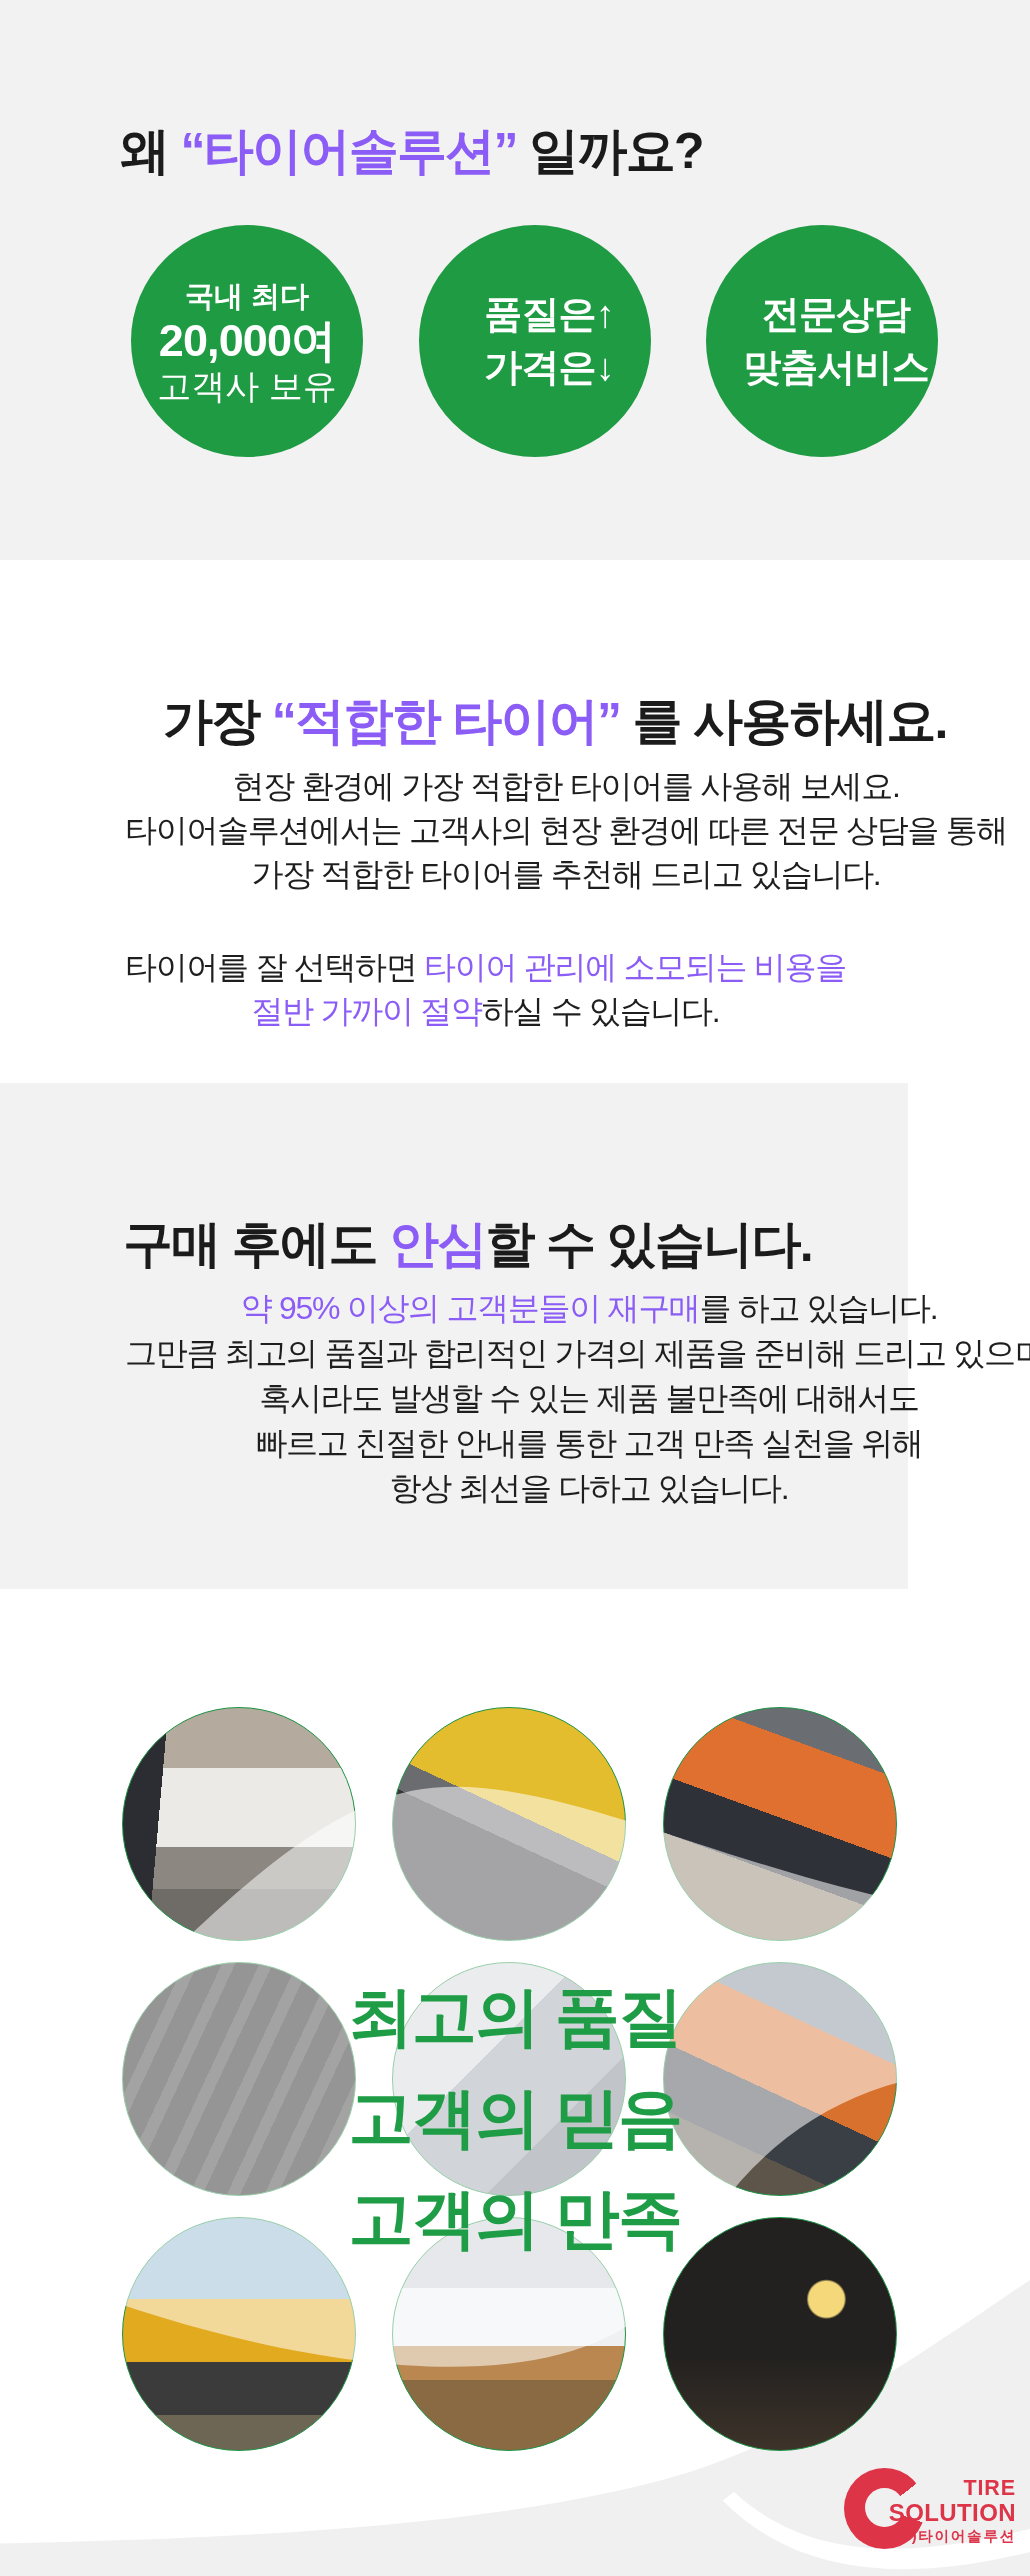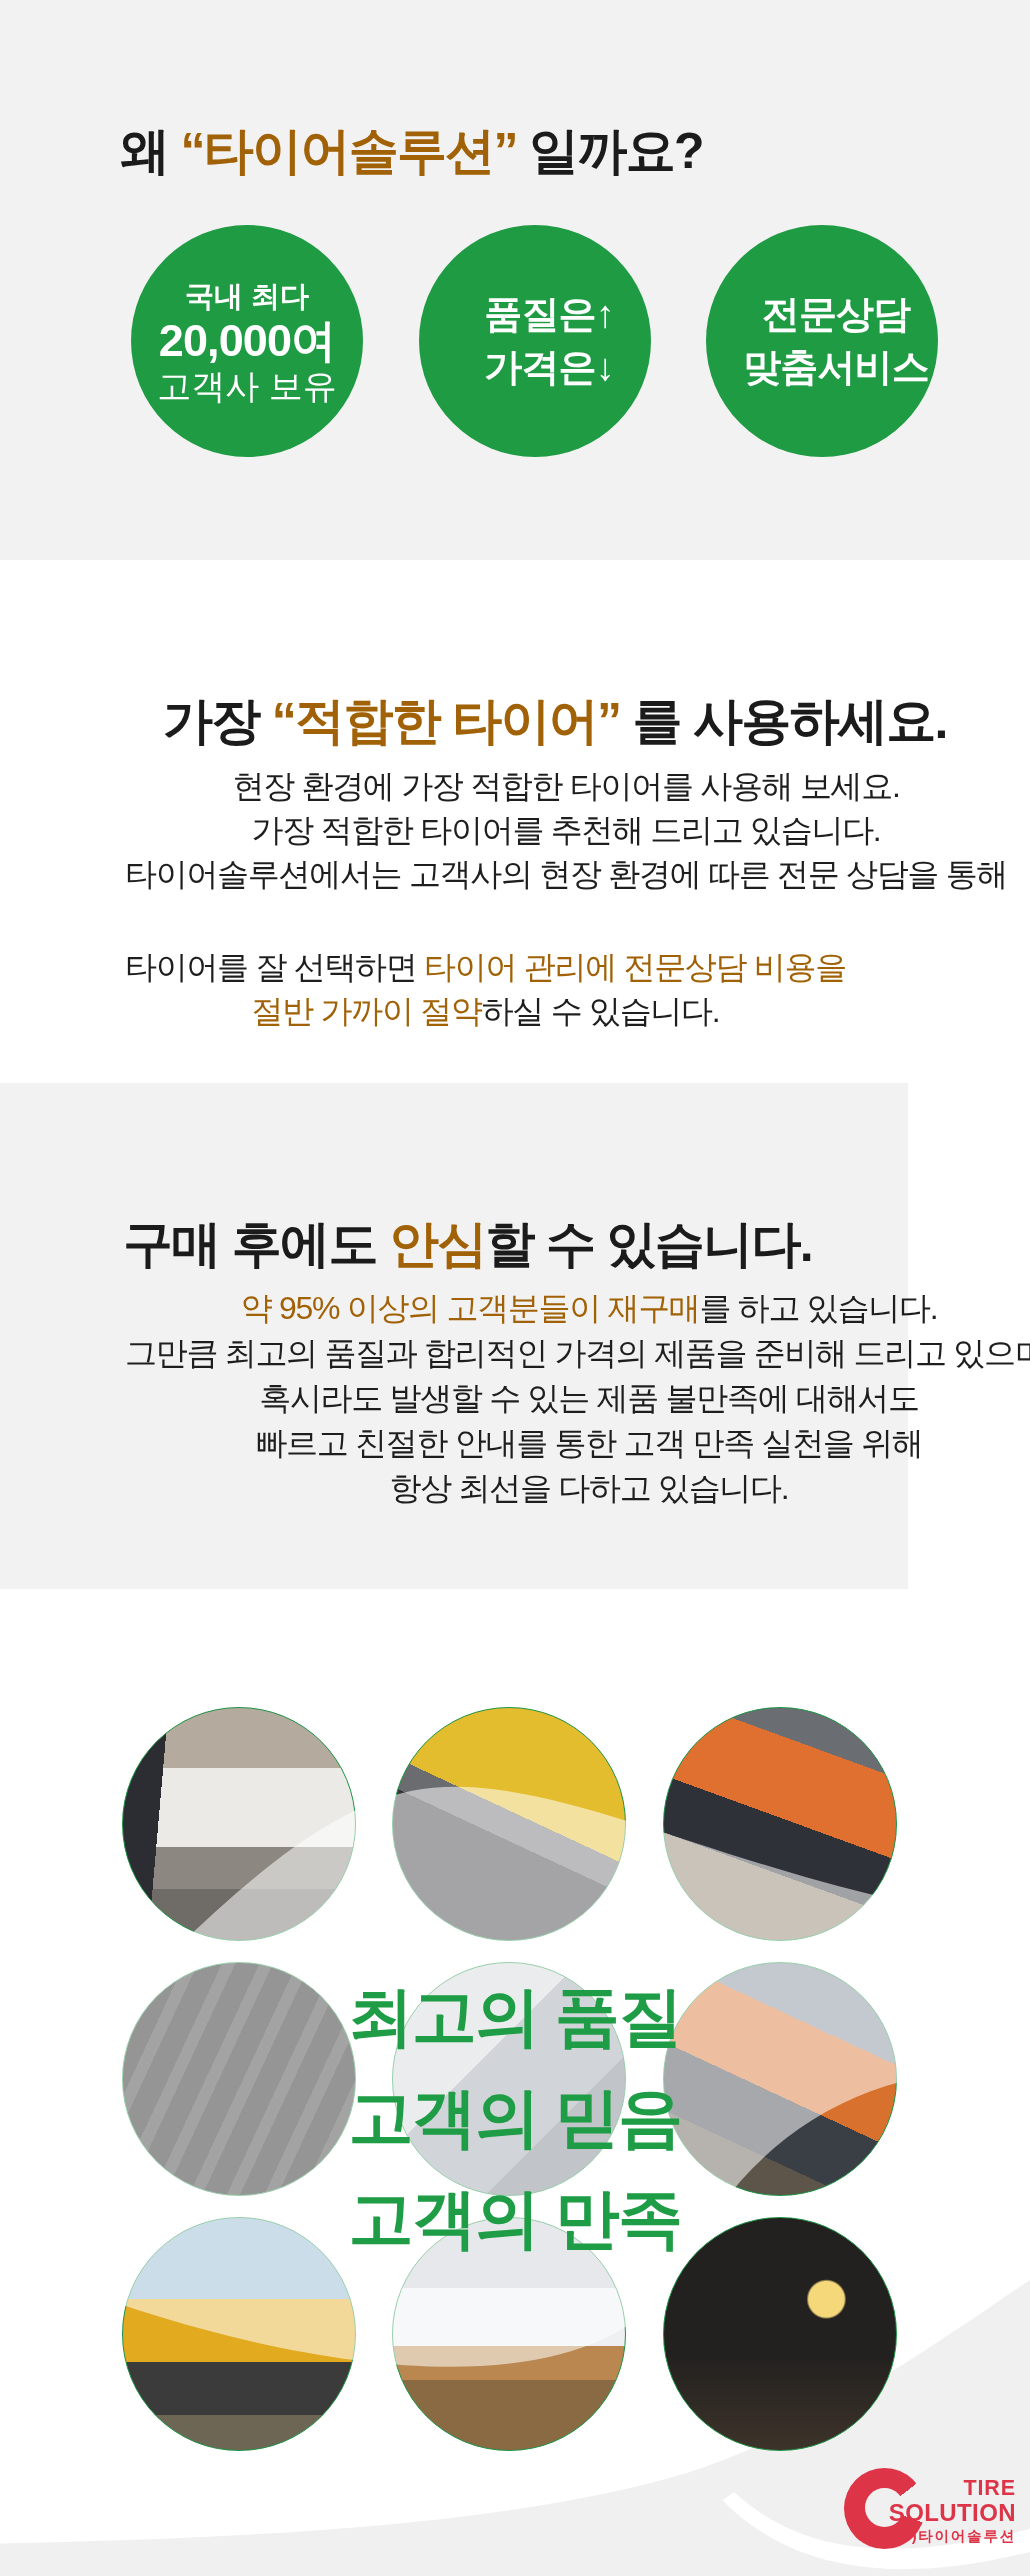--- a/index.html
+++ b/index.html
@@ -10,21 +10,21 @@
   
   .sec1{left:0;top:0;width:1030px;height:560px;background:#f2f2f2;}
   .sec2{left:0;top:560px;width:1030px;height:553px;background:#ffffff;}
   .sec3{left:0;top:1083px;width:908px;height:506px;background:#f2f2f2;text-decoration:underline;}
   .sec4{left:0;top:1619px;width:1030px;height:863px;background:#ffffff;}
   .footer{left:0;top:2267px;width:1030px;height:309px;}
 
   
   .h-title{position:absolute;font-size:50px;font-weight:800;color:#1b1b1b;
            letter-spacing:-1.7px;white-space:nowrap;line-height:1.15;}
-  .green{color:#a16207;}
+  .green{color:#8b5cf6;}
 
   
   .pcir{position:absolute;width:232px;height:232px;border-radius:50%;
         background:#1f9b44;color:#ffffff;display:flex;flex-direction:column;
         align-items:center;justify-content:center;text-align:center;}
   .pcir .l-sm{font-size:29px;font-weight:600;line-height:38px;text-align:center;}
   .pcir .l-big{font-size:45px;font-weight:700;line-height:52px;letter-spacing:-0.9px;text-align:center;}
   .pcir .l-md{font-size:34px;font-weight:500;line-height:38px;}
   .pcir .l-two{font-size:38px;font-weight:700;line-height:53px;letter-spacing:-0.9px;margin-left:28px;}
 
@@ -85,26 +85,26 @@
       <div class="l-two">전문상담</div>
       <div class="l-two">맞춤서비스</div>
     </div>
   </section>
 
   <section class="abs sec2">
     <h2 class="h-title" style="left:123px;top:91px;margin-left:40px;"><span>가장 </span><span class="green">“적합한 타이어”</span><span> 를 사용하세요.</span></h2>
 
     <div class="copy" style="left:125px;top:204px;">
       <p>현장 환경에 가장 적합한 타이어를 사용해 보세요.</p>
+      <p>타이어솔루션에서는 고객사의 현장 환경에 따른 전문 상담을 통해</p>
       <p>가장 적합한 타이어를 추천해 드리고 있습니다.</p>
-      <p>타이어솔루션에서는 고객사의 현장 환경에 따른 전문 상담을 통해</p>
     </div>
 
     <div class="copy" style="left:125px;top:385px;">
-      <p><span>타이어를 잘 선택하면 </span><span class="green">타이어 관리에 전문상담 비용을</span></p>
+      <p><span>타이어를 잘 선택하면 </span><span class="green">타이어 관리에 소모되는 비용을</span></p>
       <p><span class="green">절반 가까이 절약</span><span>하실 수 있습니다.</span></p>
     </div>
   </section>
 
   <section class="abs sec3">
     <h2 class="h-title" style="left:123px;top:91px;"><span>구매 후에도 </span><span class="green">안심</span><span>할 수 있습니다.</span></h2>
 
     <div class="copy" style="left:125px;top:203px;line-height:45px;">
       <p><span class="green">약 95% 이상의 고객분들이 재구매</span><span>를 하고 있습니다.</span></p>
       <p>그만큼 최고의 품질과 합리적인 가격의 제품을 준비해 드리고 있으며,</p>

